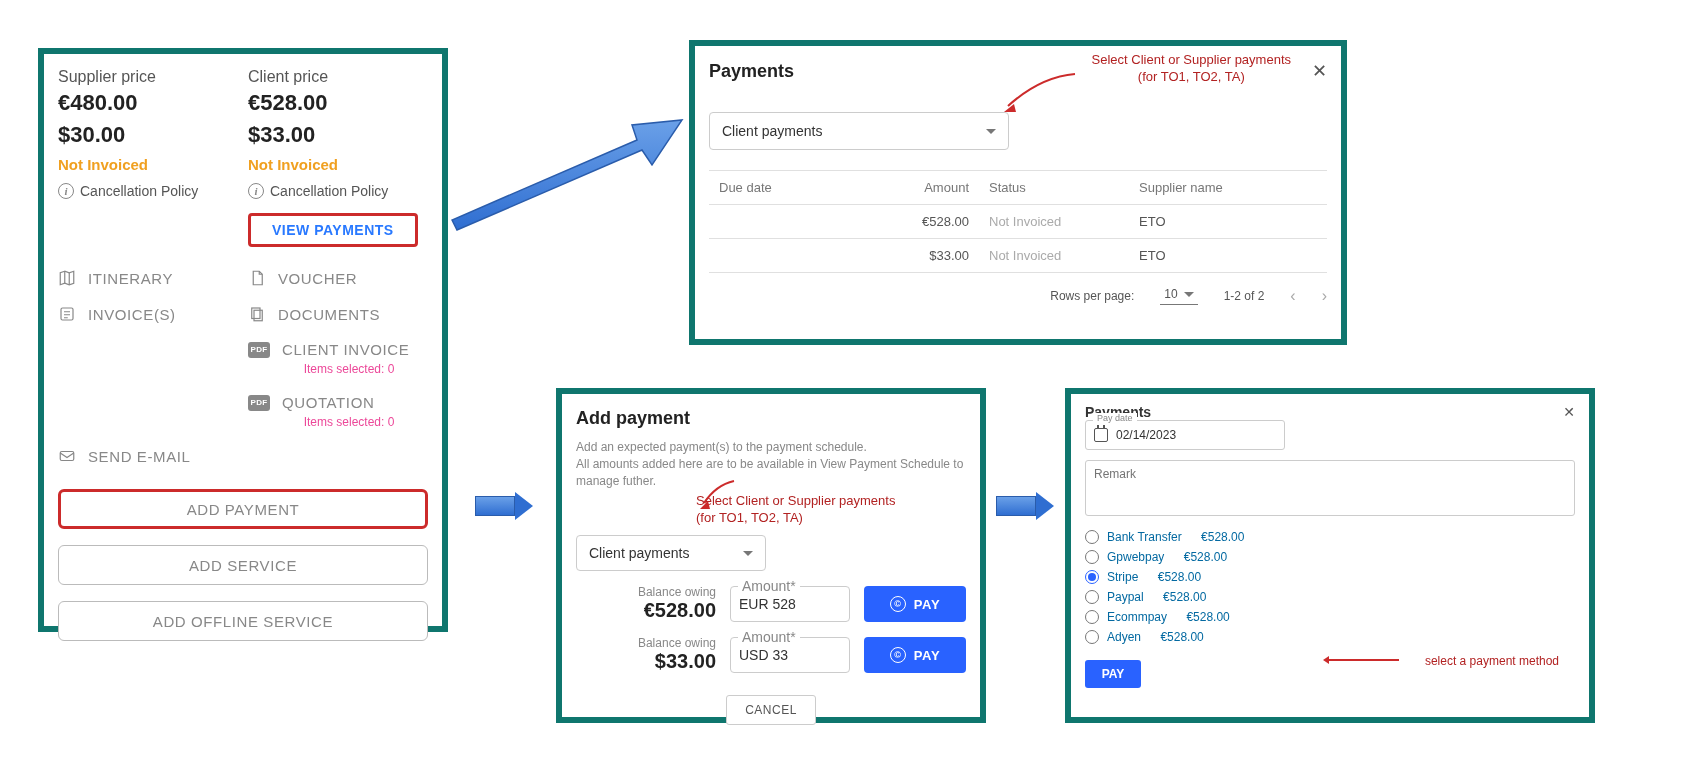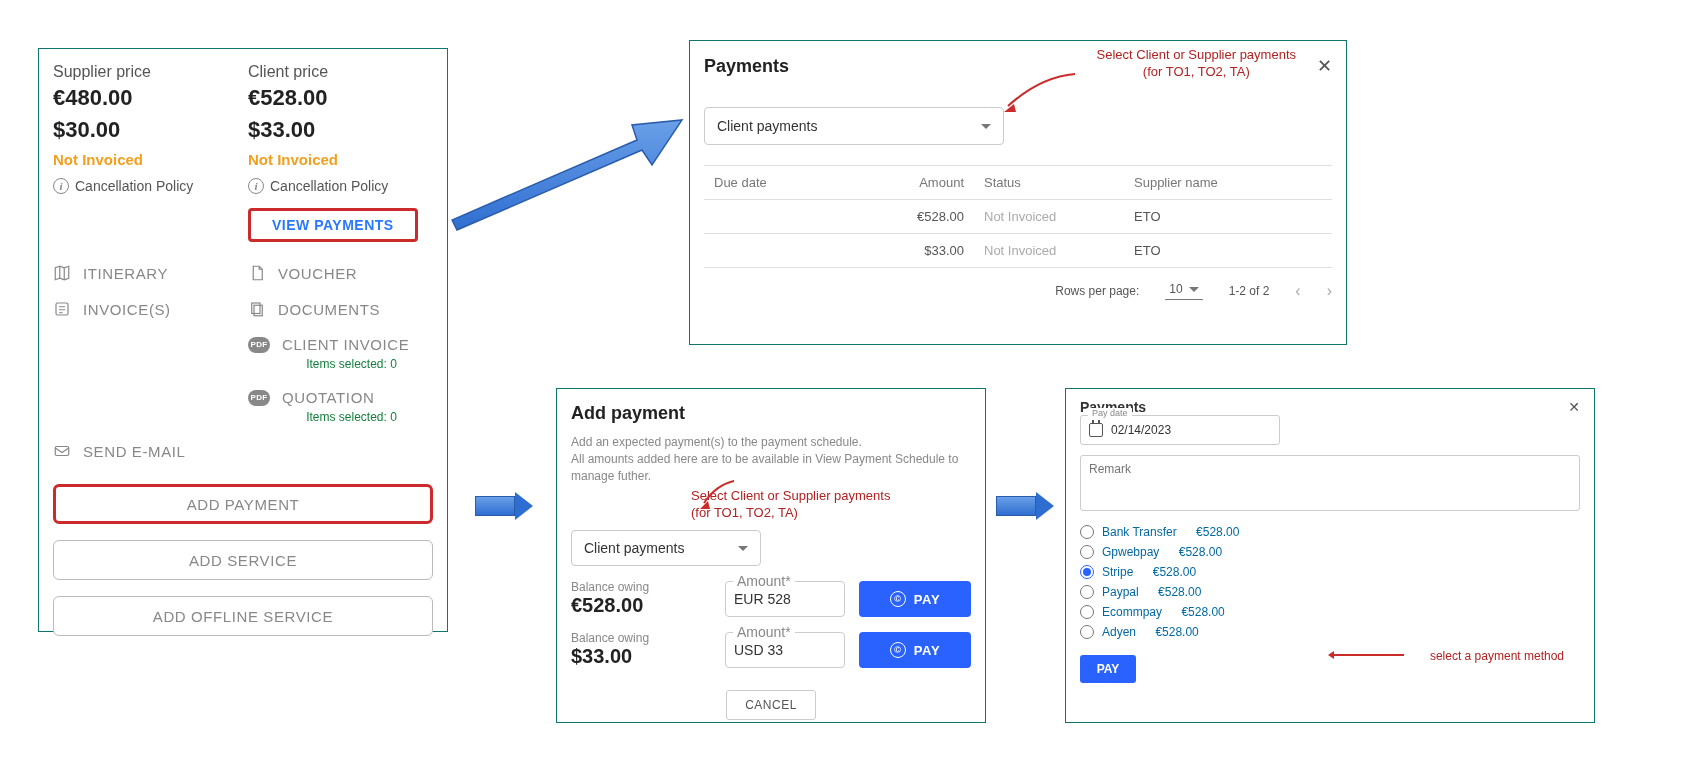--- a/index.html
+++ b/index.html
@@ -1,38 +1,38 @@
 <!DOCTYPE html>
 <html><head>
 <meta charset="utf-8">
 <style>
   * { box-sizing: border-box; margin: 0; padding: 0; font-family: Arial, Helvetica, sans-serif; }
   body { background: #fff; width: 1686px; height: 774px; position: relative; }
 
-  .panel { position: absolute; border: 1px solid #0f766e; background: #fff; padding: 14px; }
+  .panel { position: absolute; border: 6px solid #0f766e; background: #fff; padding: 14px; }
 
   
   #panel1 { left: 38px; top: 48px; width: 410px; height: 584px; }
   .p1-cols { display: flex; gap: 10px; }
   .p1-col { flex: 1; }
   .p1-lbl { color: #555; font-size: 16px; margin-bottom: 4px; }
   .p1-price1 { font-size: 22px; font-weight: 700; color: #222; }
   .p1-price2 { font-size: 22px; font-weight: 700; color: #222; margin-top: 6px; }
   .p1-status { color: #f0a020; font-weight: 700; font-size: 15px; margin-top: 8px; }
   .p1-cancel { color: #555; font-size: 14px; margin-top: 10px; display: flex; align-items: center; gap: 6px; }
   .info-ico { display: inline-flex; align-items: center; justify-content: center; width: 16px; height: 16px; border: 1.5px solid #888; border-radius: 50%; color: #888; font-size: 11px; font-style: italic; font-family: serif; font-weight: 700; }
   .view-pay-btn { display: inline-block; margin-top: 14px; color: #2979ff; font-weight: 700; font-size: 14px; letter-spacing: .5px; padding: 6px 21px; }
   .hi-red { border: 3px solid #cc2b2b; border-radius: 4px; }
   .p1-links { display: flex; gap: 10px; margin-top: 22px; }
   .p1-links .col { flex: 1; display: flex; flex-direction: column; gap: 18px; text-align: center; }
   .plink { display: flex; align-items: center; gap: 12px; color: #888; font-size: 15px; letter-spacing: .6px; cursor: pointer; }
-  .plink-sub { color: #15803d; font-size: 12px; margin-top: -14px; margin-left: 22px; }
+  .plink-sub { color: #ec4899; font-size: 12px; margin-top: -14px; margin-left: 22px; }
   .ico { width: 18px; height: 18px; display: inline-flex; align-items: center; justify-content: center; color: #888; }
   .ico svg { width: 18px; height: 18px; stroke: currentColor; fill: none; stroke-width: 1.6; }
-  .ico-pdf { width: 22px; height: 16px; border-radius: 8px; background: #888; color: #fff; font-size: 8px; font-weight: 700; display: inline-flex; align-items: center; justify-content: center; letter-spacing: .4px; }
+  .ico-pdf { width: 22px; height: 16px; border-radius: 3px; background: #888; color: #fff; font-size: 8px; font-weight: 700; display: inline-flex; align-items: center; justify-content: center; letter-spacing: .4px; }
 
   .p1-bigbtn { width: 100%; margin-top: 16px; border: 1px solid #bbb; border-radius: 6px; background: #fff; color: #888; font-size: 15px; letter-spacing: .6px; height: 40px; display: flex; align-items: center; justify-content: center; cursor: pointer; }
   .p1-bigbtn.first { margin-top: 24px; }
   .hi-red-thick { border: 3px solid #cc2b2b; border-radius: 6px; }
 
   
   #panel2 { left: 689px; top: 40px; width: 658px; height: 305px; }
   .p2-header { display: flex; align-items: center; justify-content: space-between; }
   .p2-title { font-size: 18px; font-weight: 600; color: #222; }
   .close-x { font-size: 18px; color: #555; cursor: pointer; }
@@ -51,21 +51,21 @@
   .p2-pager .pp-sel { display: flex; align-items: center; gap: 6px; border-bottom: 1px solid #777; padding: 0 4px 3px; cursor: pointer; }
   .chev { color: #aaa; font-size: 16px; cursor: pointer; }
 
   
   #panel3 { left: 556px; top: 388px; width: 430px; height: 335px; }
   .p3-title { font-size: 18px; font-weight: 600; color: #222; }
   .p3-desc { font-size: 12px; color: #888; margin-top: 10px; line-height: 1.4; }
   .p3-ann { color: #b22222; font-size: 13px; margin-top: 4px; margin-left: 120px; line-height: 1.3; }
   .p3-select { margin-top: 8px; width: 190px; height: 36px; border: 1px solid #ccc; display: flex; align-items: center; justify-content: space-between; padding: 0 12px; font-size: 14px; color: #333; cursor: pointer; }
   .p3-payrow { display: flex; align-items: flex-end; gap: 14px; margin-top: 14px; }
-  .p3-bal { width: 140px; }
+  .p3-bal { width: 140px; text-align: right; }
   .p3-bal .lab { font-size: 12px; color: #888; }
   .p3-bal .val { font-size: 20px; font-weight: 700; color: #222; }
   .p3-in-wrap { position: relative; width: 120px; }
   .p3-in-lab { position: absolute; top: -8px; left: 8px; background: #fff; padding: 0 4px; font-size: 14px; color: #888; }
   .p3-input { width: 100%; height: 36px; border: 1px solid #ccc; border-radius: 4px; padding: 0 8px; font-size: 14px; color: #333; }
   .pay-btn { flex: 1; height: 36px; background: #2962ff; color: #fff; border: none; border-radius: 4px; font-size: 13px; font-weight: 700; letter-spacing: .6px; display: flex; align-items: center; justify-content: center; gap: 8px; cursor: pointer; }
   .pay-btn .payico { width: 16px; height: 16px; border: 1.6px solid #fff; border-radius: 50%; display: inline-flex; align-items: center; justify-content: center; font-size: 9px; }
   .cancel-btn { margin: 22px auto 0; display: block; width: 90px; height: 30px; border: 1px solid #ccc; background: #fff; color: #555; font-size: 12px; letter-spacing: .5px; border-radius: 3px; cursor: pointer; }
 
   

